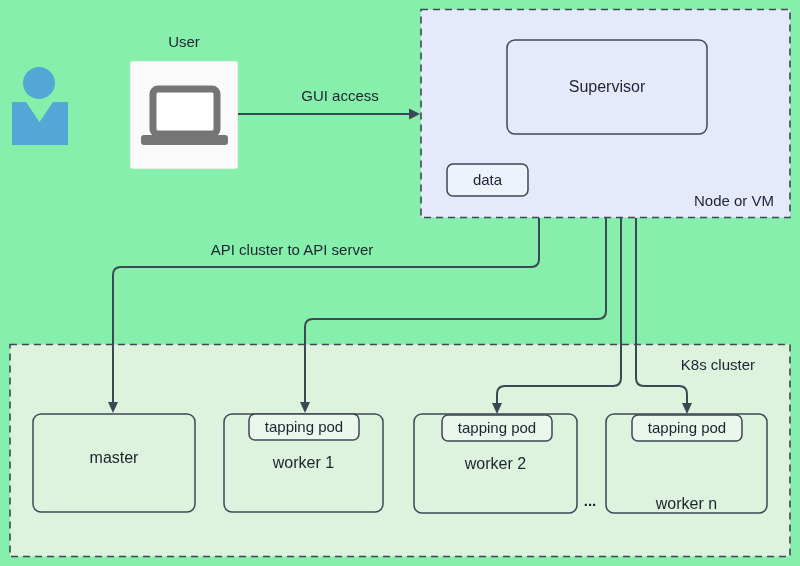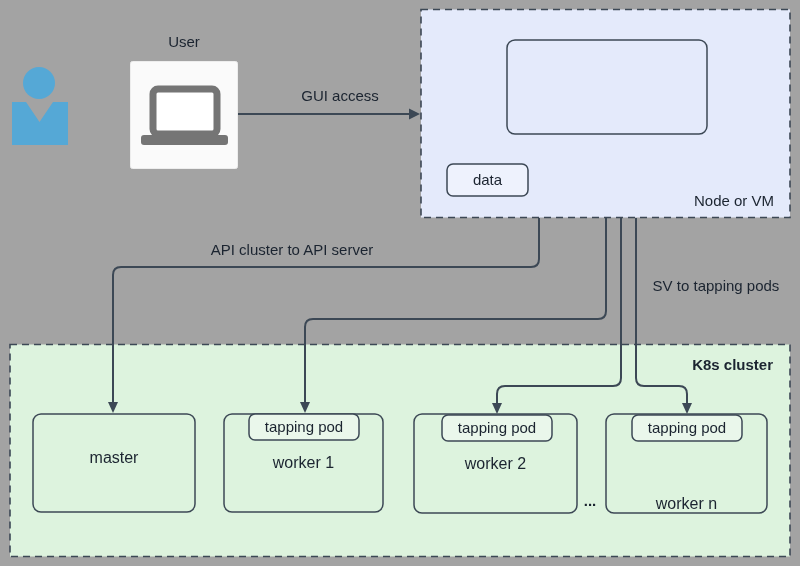--- a/index.html
+++ b/index.html
@@ -1,16 +1,16 @@
 <!DOCTYPE html>
 <html><head>
 <meta charset="utf-8">
 <style>
   html,body{margin:0;padding:0;background:#ffffff;}
-  #stage{position:relative;width:800px;height:566px;background:#a3a3a3;
+  #stage{position:relative;width:800px;height:566px;background:#86efac;
          font-family:"Liberation Sans",sans-serif;color:#1b2430;overflow:hidden;}
   #scene{position:absolute;left:0;top:0;}
   .lbl{position:absolute;display:flex;align-items:center;justify-content:center;
        font-size:15px;line-height:20px;color:#1b2430;white-space:nowrap;}
   .lbl.box{font-size:16px;}
   .lbl.right{justify-content:flex-end;}
   .lbl.twoline{flex-direction:column;white-space:normal;text-align:center;}
 </style>
 </head>
 <body>
@@ -61,32 +61,32 @@
       <polygon points="300,402 310,402 305,413"></polygon>
       <polygon points="492,403 502,403 497,414"></polygon>
       <polygon points="682,403 692,403 687,414"></polygon>
     </g>
   </svg>
 
   <div class="lbl" style="left:130px;top:33px;width:108px;height:18px;">User</div>
 
   <div class="lbl" style="left:252px;top:87px;width:176px;height:18px;">GUI access</div>
 
+  <div class="lbl box" style="left:507px;top:40px;width:200px;height:94px;">Supervisor</div>
 
   <div class="lbl" style="left:447px;top:164px;width:81px;height:32px;">data</div>
 
   <div class="lbl right" style="left:569px;top:192px;width:205px;height:18px;">Node or VM</div>
 
   <div class="lbl" style="left:192px;top:241px;width:200px;height:18px;">API cluster to API server</div>
 
   <div class="lbl twoline" style="left:616px;top:265px;width:200px;height:42px;">
-    <span>SV to tapping pods</span>
   </div>
 
-  <div class="lbl right" style="left:573px;top:356px;width:200px;height:18px;font-weight:bold;">K8s cluster</div>
+  <div class="lbl right" style="left:555px;top:356px;width:200px;height:18px;">K8s cluster</div>
 
   <div class="lbl box" style="left:33px;top:414px;width:162px;height:88px;">master</div>
 
   <div class="lbl box" style="left:224px;top:414px;width:159px;height:98px;">worker 1</div>
 
   <div class="lbl box" style="left:414px;top:414px;width:163px;height:99px;">worker 2</div>
 
   <div class="lbl box" style="left:606px;top:414px;width:161px;height:99px;margin-top:40px;">worker n</div>
 
   <div class="lbl" style="left:249px;top:414px;width:110px;height:26px;">tapping pod</div>

